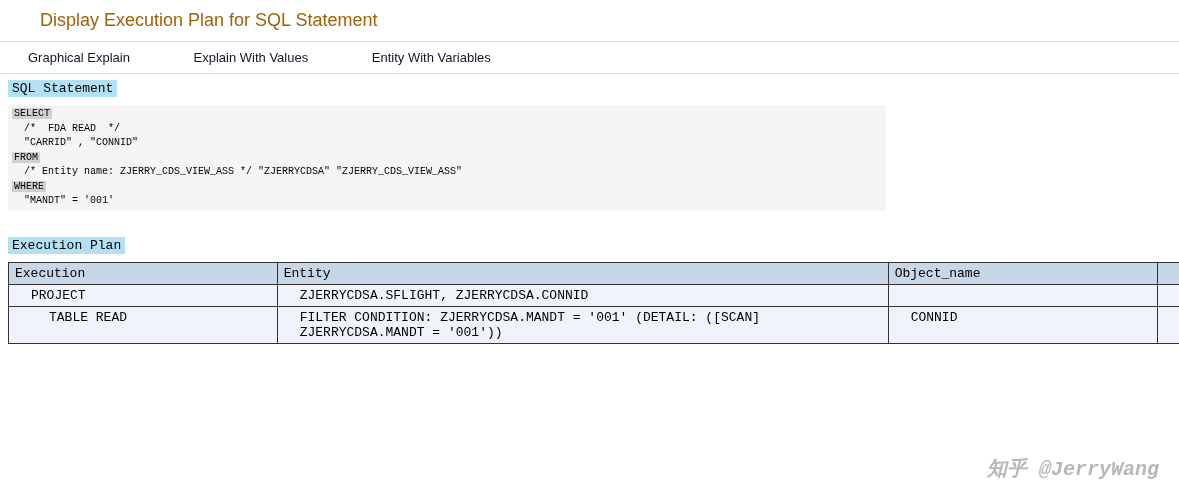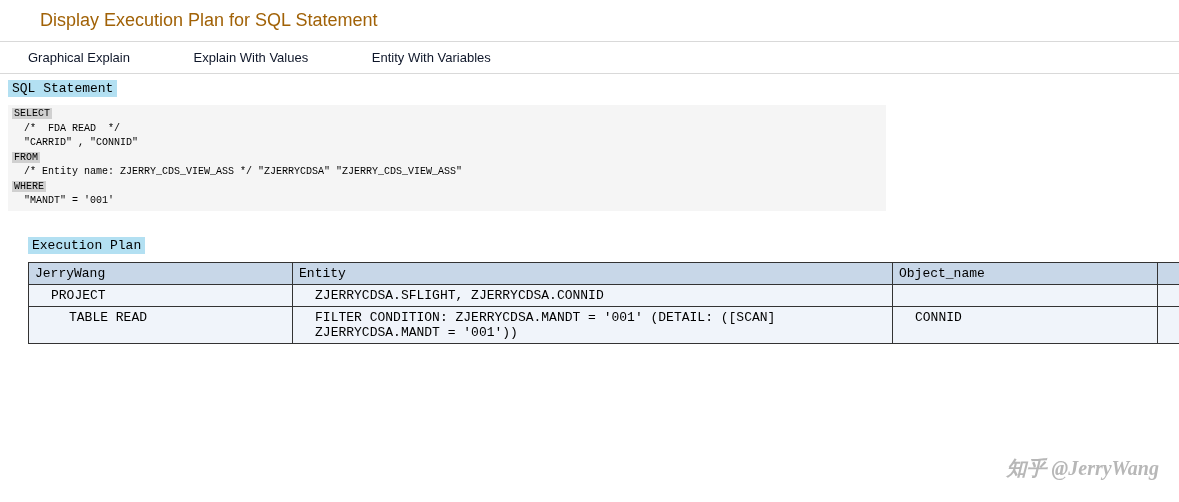--- a/index.html
+++ b/index.html
@@ -49,21 +49,20 @@
       line-height: 1.45;
       color: #000;
       white-space: pre;
     }
     .kw {
       background: #d0d0d0;
       padding: 0 2px;
     }
     .plan-section {
       margin-top: 20px;
-      margin-left: 20px;
     }
     table.plan {
       border-collapse: collapse;
       width: 100%;
       font-family: "Courier New", monospace;
       font-size: 13px;
       margin: 4px 0 0 8px;
       color: #000;
     }
     table.plan th, table.plan td {
@@ -85,21 +84,21 @@
     .col-obj { width: 265px; }
     .indent { padding-left: 18px; display: inline-block; }
     .watermark {
       position: fixed;
       right: 20px;
       bottom: 20px;
       font-size: 20px;
       color: #888;
       font-style: italic;
       opacity: 0.6;
-      font-family: Liberation Serif, serif;
+      font-family: Liberation Mono, monospace;
       font-weight: bold;
       pointer-events: none;
     }
   </style>
 </head>
 <body>
 
 <div class="page-title">Display Execution Plan for SQL Statement</div>
 
 <div class="tabs-row">
@@ -117,21 +116,21 @@
 <span>  /* Entity name: ZJERRY_CDS_VIEW_ASS */ "ZJERRYCDSA" "ZJERRY_CDS_VIEW_ASS"</span>
 <span class="kw">WHERE</span>
 <span>  "MANDT" = '001'</span></div>
 </div>
 
 <div class="plan-section">
   <span class="section-label">Execution Plan</span>
   <table class="plan">
     <thead>
       <tr>
-        <th class="col-op">JerryWang</th>
+        <th class="col-op">Execution</th>
         <th class="col-opts">Entity</th>
         <th class="col-obj">Object_name</th>
         <th style="width:12px"></th>
       </tr>
     </thead>
     <tbody>
       <tr>
         <td>PROJECT</td>
         <td>ZJERRYCDSA.SFLIGHT, ZJERRYCDSA.CONNID</td>
         <td></td>

